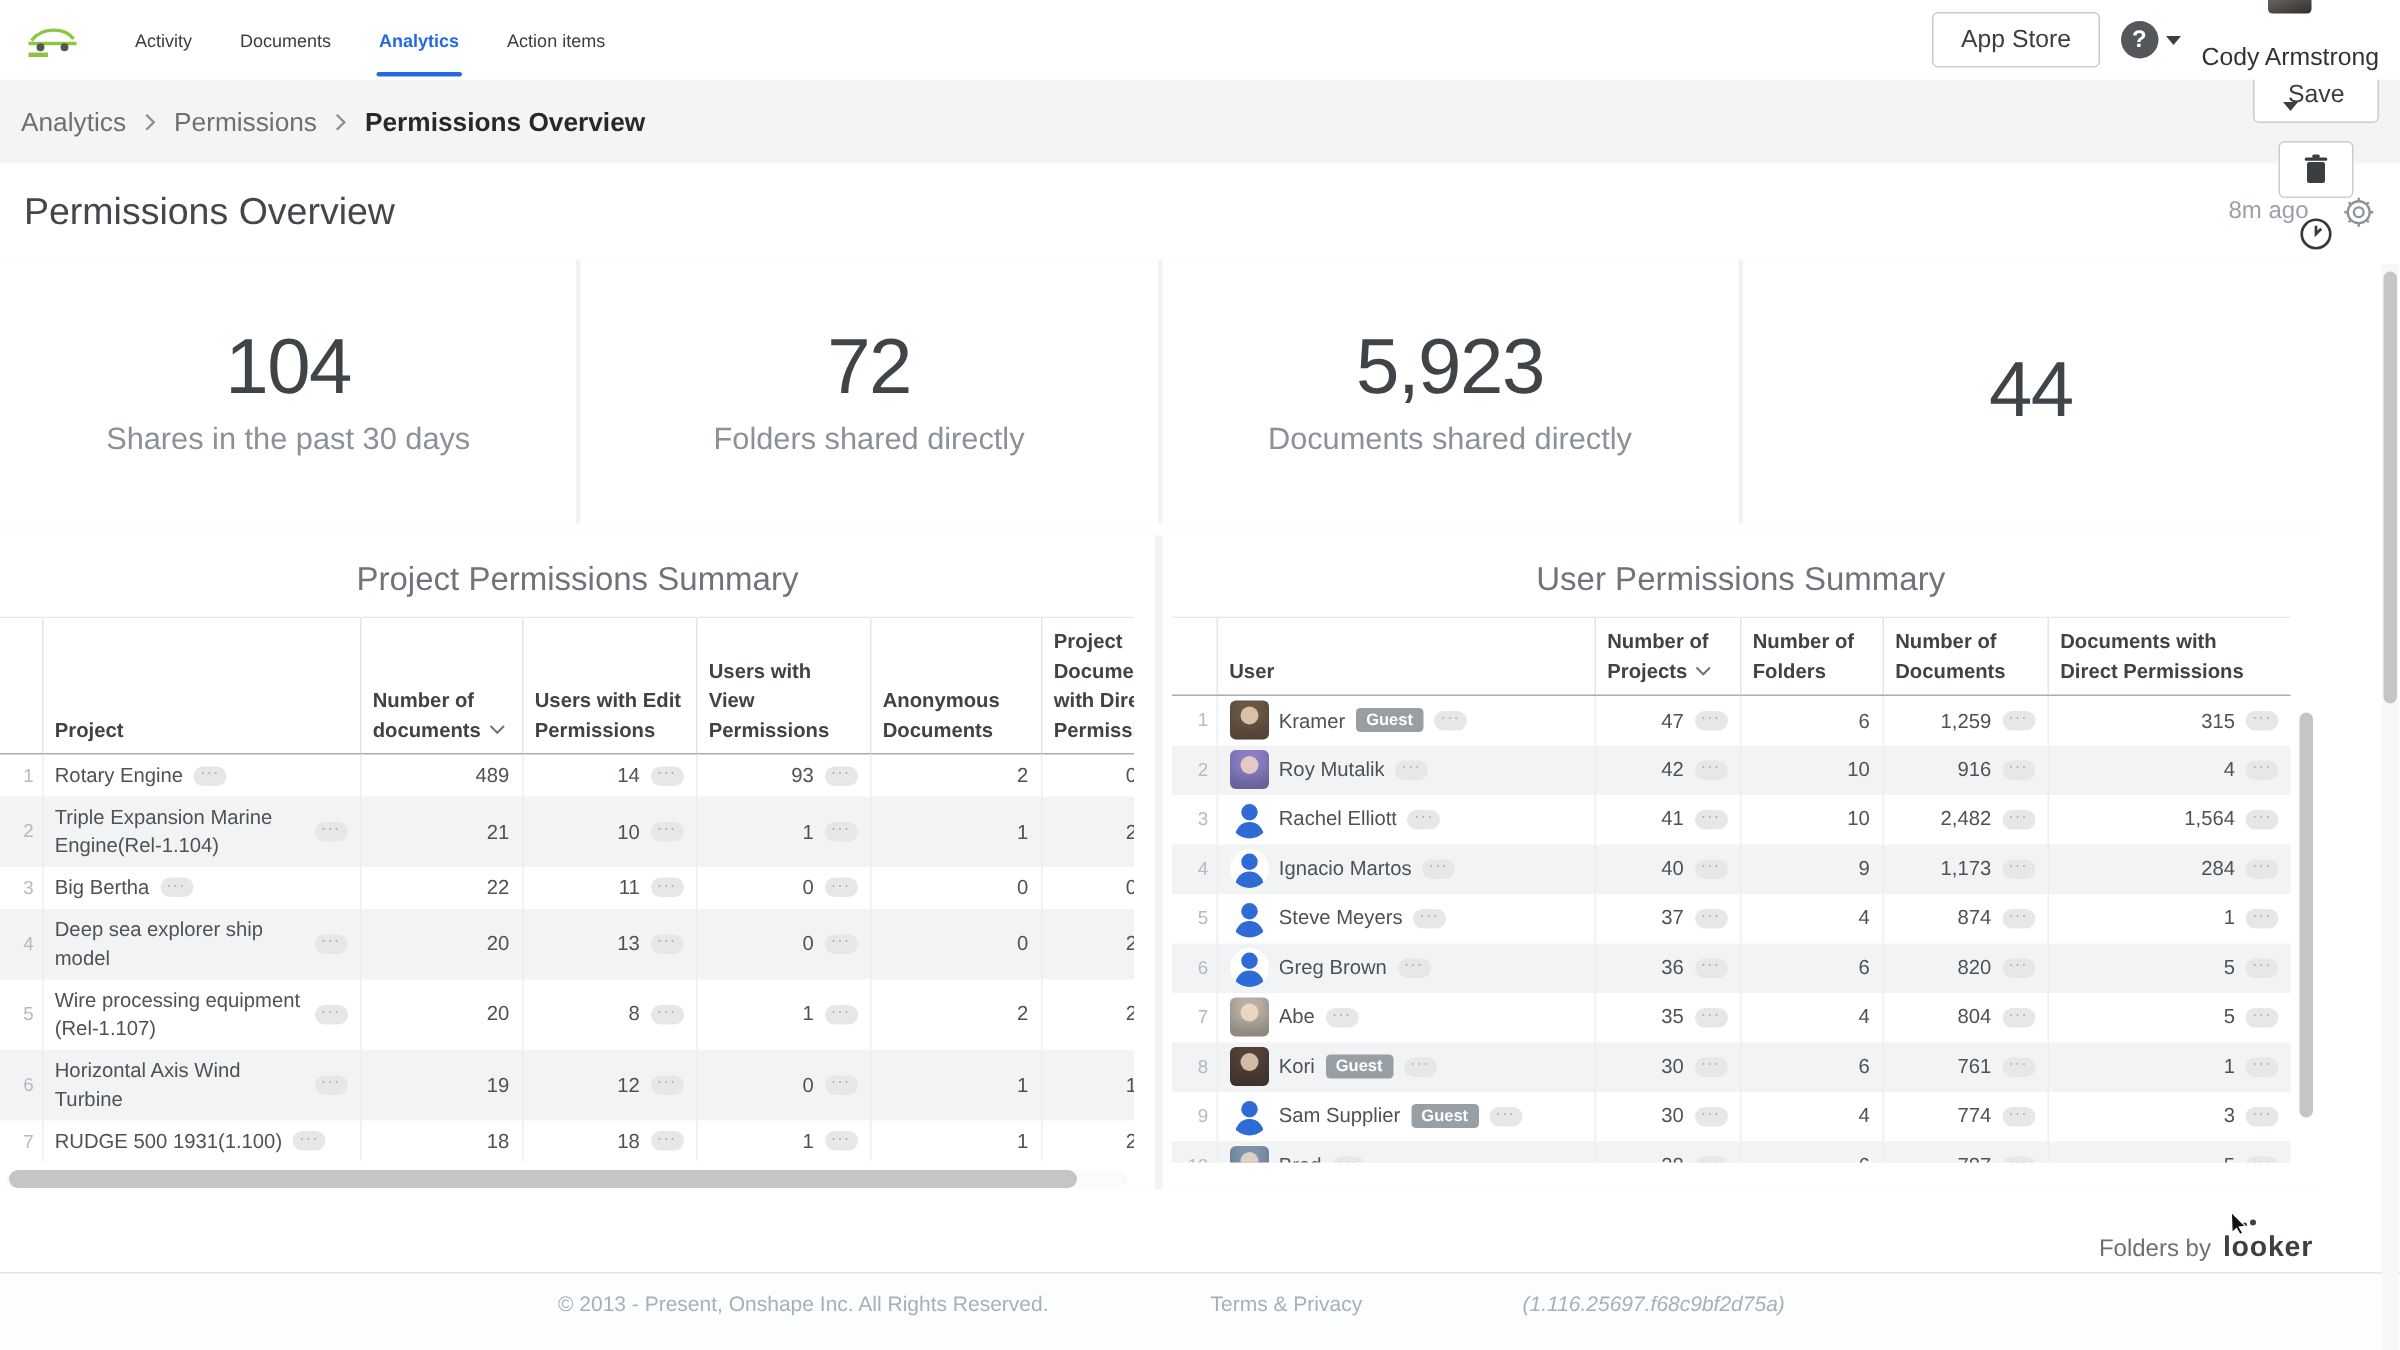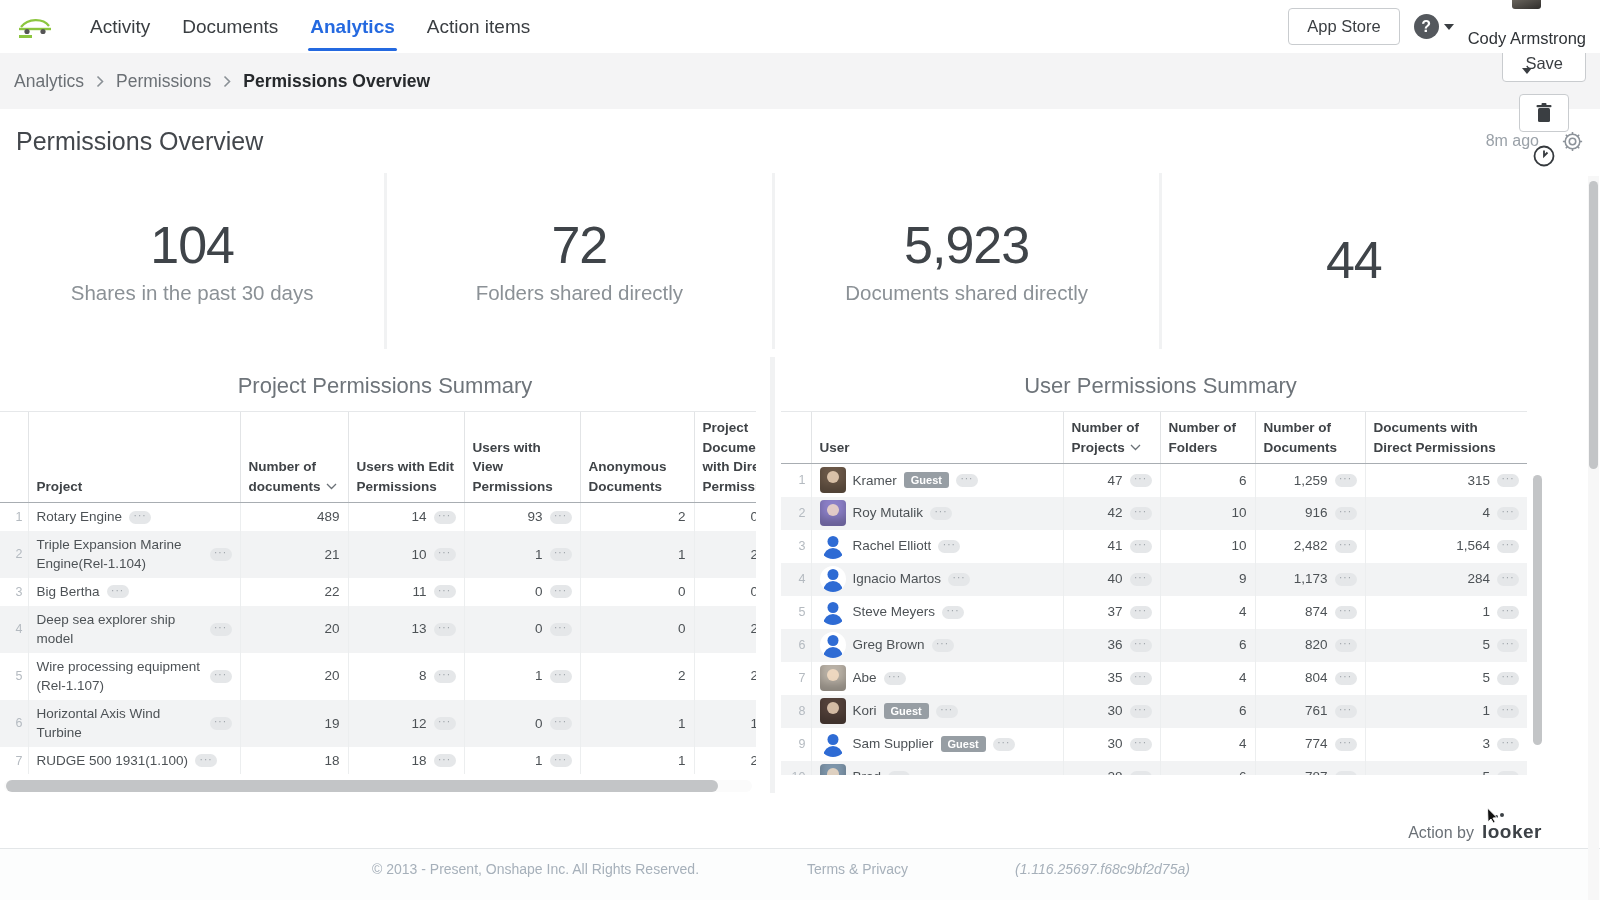--- a/index.html
+++ b/index.html
@@ -4,21 +4,21 @@
 <style>
   * { box-sizing: border-box; margin: 0; padding: 0; }
   html,body { width:1600px; height:900px; overflow:hidden; background:#fff;
     font-family:"Liberation Sans", sans-serif; color:#3c4044; }
   .app { position:relative; width:1600px; height:900px; overflow:hidden; }
 
   
   .topnav { height:53px; background:#fff; display:flex; align-items:center; padding:0 14px; position:relative; }
   .logo-tile { width:42px; height:42px; background:#fff; display:flex; align-items:center; justify-content:center; margin-right:18px; }
   .nav-tabs { display:flex; height:100%; align-items:center; }
-  .nav-tab { position:relative; height:100%; display:flex; align-items:center; padding:0 16px; font-size:19px; color:#3a3e42; cursor:pointer; }
+  .nav-tab { position:relative; height:100%; display:flex; align-items:center; padding:0 16px; font-size:12px; color:#3a3e42; cursor:pointer; }
   .nav-tab.active { color:var(--accent,#2469e0); font-weight:bold; }
   .nav-tab.active::after { content:""; position:absolute; left:14px; right:14px; bottom:2px; height:3px; background:var(--accent,#2469e0); border-radius:2px; }
   .nav-right { margin-left:auto; display:flex; align-items:center; gap:14px; }
   .btn { background:#fff; border:1px solid #c9cccf; border-radius:4px; font-size:16.5px; color:#3a3e42; padding:8px 18px; cursor:pointer; font-family:inherit; }
   .help-wrap { display:flex; align-items:center; gap:5px; cursor:pointer; }
   .help-circle { width:25px; height:25px; border-radius:50%; background:#54585d; color:#fff; font-weight:bold; font-size:16px; display:flex; align-items:center; justify-content:center; }
   .caret { width:0; height:0; border-left:5px solid transparent; border-right:5px solid transparent; border-top:6px solid #3a3e42; display:inline-block; }
   .user-wrap { display:flex; align-items:center; gap:20px; cursor:pointer;flex-direction:column; }
   .user-avatar-img { width:29px; height:29px; border-radius:3px; background:linear-gradient(160deg,#9aa2ab 0%,#6f6a62 45%,#2f2d2b 100%); position:relative; overflow:hidden; }
   .user-avatar-img::before { content:""; position:absolute; top:4px; left:8px; width:13px; height:13px; border-radius:50%; background:#c9a88e; }
@@ -755,21 +755,21 @@
               </tbody>
           </table>
         </div>
         <div class="vscroll">
             <div class="thumb"></div>
           </div>
       </section>
     </div>
 
     <div class="powered">
-      <span class="powered-text">Action by</span>
+      <span class="powered-text">Folders by</span>
       <span class="looker-logo">
         <span class="dots">
             <i></i>
             <i></i>
           </span>
         <svg class="cursor-arrow" width="13" height="17" viewBox="0 0 13 17">
             <path d="M1.5 1l9.5 9.6-4.1.5 2.3 3.9-1.9 1-2.3-4L2 14.8z" fill="#111" stroke="#fff" stroke-width="0.9"></path>
           </svg>
         <span>looker</span>
       </span>

